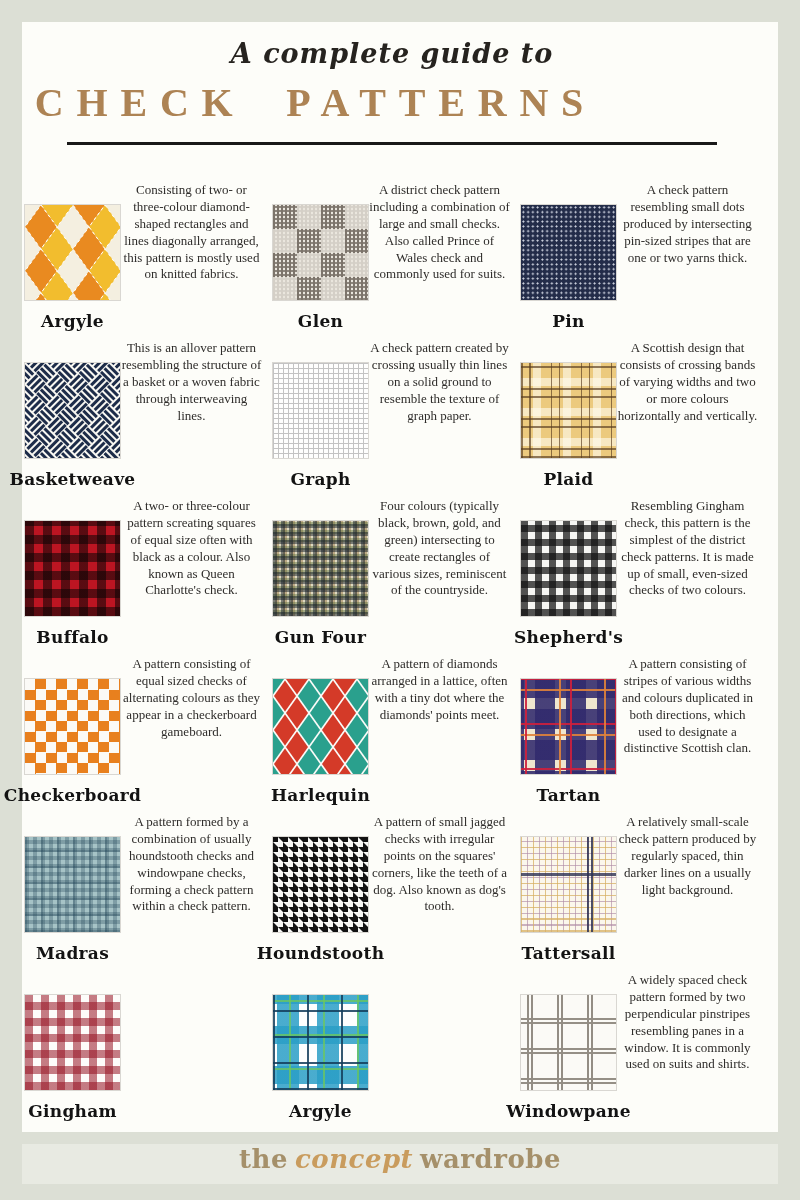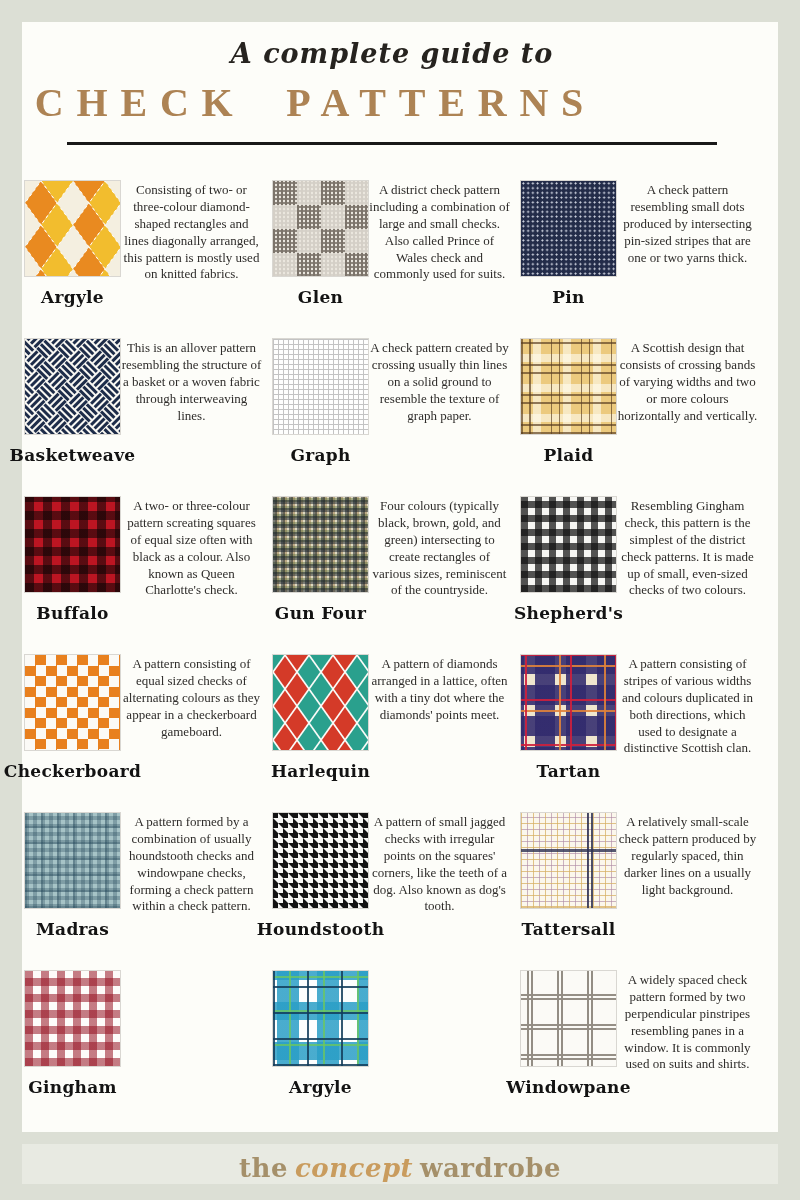--- a/index.html
+++ b/index.html
@@ -23,21 +23,21 @@
     margin-top:10px;text-indent:.32em;
   }
   .rule{width:650px;height:3px;background:#191919;margin:16px auto 0 auto;}
   
   .grid{
     display:grid;grid-template-columns:repeat(3,1fr);
     grid-auto-rows:158px;column-gap:10px;
     margin-top:36px;padding:0 4px 0 2px;
   }
   .cell{display:flex;align-items:flex-start;}
-  .swcol{display:flex;flex-direction:column;align-items:center;width:97px;flex:none;}
+  .swcol{display:flex;flex-direction:column;align-items:center;width:97px;flex:none;margin-top:24px;}
   .swatch{width:95px;height:95px;flex:none;outline:1px solid rgba(110,105,95,.25);}
   .pname{
     margin-top:11px;white-space:nowrap;font-family:"DejaVu Serif",serif;
     font-weight:700;font-size:17px;color:#131313;letter-spacing:.3px;
   }
   .pdesc{
     flex:1;margin-left:0;padding-top:1px;
     font-size:13px;line-height:1.3;color:#2e2c2a;text-align:center;
   }
   
@@ -107,21 +107,21 @@
   .sw-tartan{background:
     repeating-linear-gradient(90deg, rgba(0,0,0,0) 0 4px, rgba(207,31,60,.9) 4px 6px, rgba(0,0,0,0) 6px 38px, rgba(224,130,58,.9) 38px 40px, rgba(0,0,0,0) 40px 45px),
     repeating-linear-gradient(0deg, rgba(0,0,0,0) 0 4px, rgba(207,31,60,.9) 4px 6px, rgba(0,0,0,0) 6px 38px, rgba(224,130,58,.9) 38px 40px, rgba(0,0,0,0) 40px 45px),
     repeating-linear-gradient(90deg, rgba(49,42,109,.88) 14px 34px, rgba(0,0,0,0) 34px 45px),
     repeating-linear-gradient(0deg, rgba(49,42,109,.88) 14px 34px, rgba(0,0,0,0) 34px 45px),
     #efe6ce;}
   .swatch svg{display:block;}
   
   .footerband{
     position:absolute;left:22px;right:22px;bottom:16px;height:40px;
-    background:#e8eae2;display:flex;align-items:flex-end;justify-content:center;
+    background:#e8eae2;display:flex;align-items:flex-start;justify-content:center;
   }
   .logo{font-size:26px;letter-spacing:.5px;}
   .logo .w1,.logo .w3{font-family:"DejaVu Serif",serif;font-weight:700;color:#a5906a;}
   .logo .w2{font-family:"DejaVu Serif",serif;font-style:italic;font-weight:700;color:#c99c5e;padding:0 7px;}
 </style>
 </head>
 <body>
 
 <div class="page">
   <div class="card">

